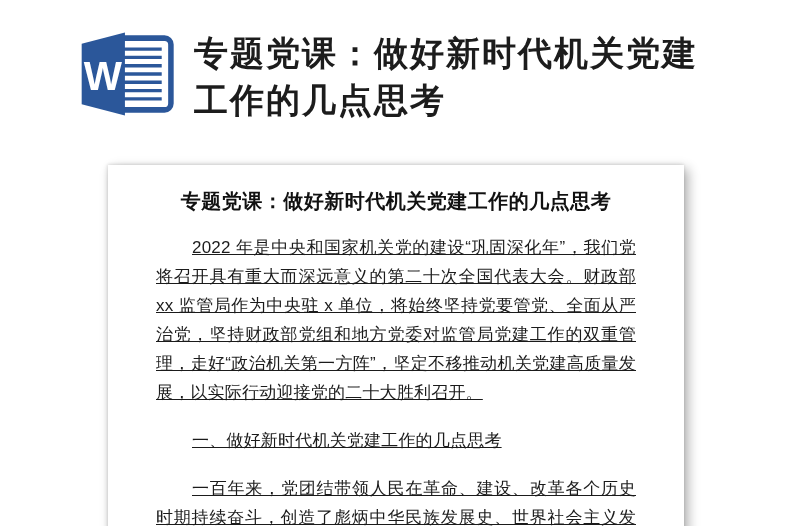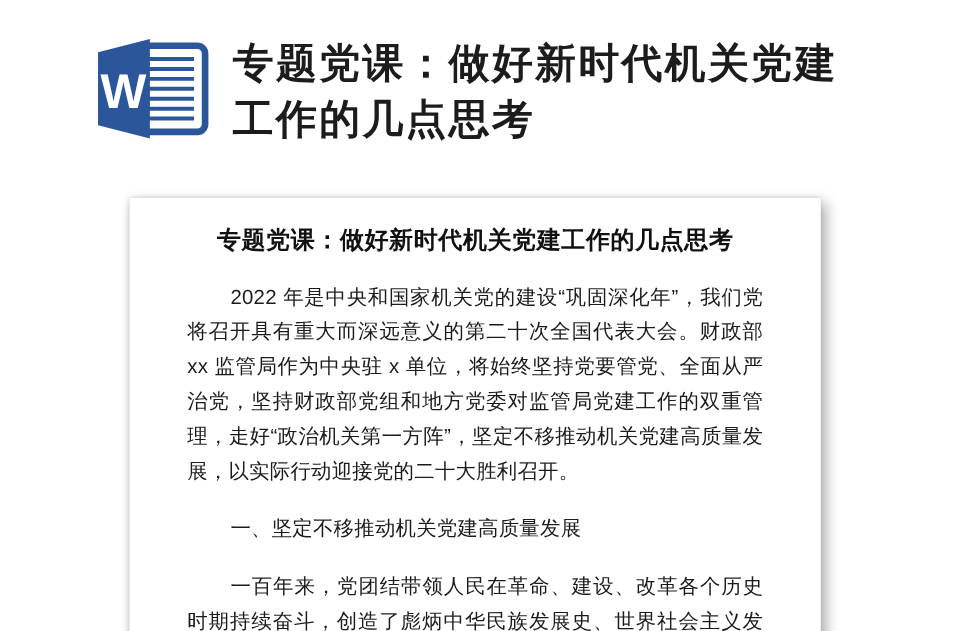--- a/index.html
+++ b/index.html
@@ -60,20 +60,21 @@
     letter-spacing: 0.5px;
   }
   .page p {
     margin: 0 0 19px 0;
     font-size: 17px;
     line-height: 29px;
     text-align: justify;
     text-indent: 36px;
     color: #1b1b1b;
     letter-spacing: 0.2px;
+    text-decoration: underline;
   }
 </style>
 </head>
 <body>
 
 <div class="header">
   <div class="word-icon">
     <svg viewBox="0 0 120 100" width="112" height="92">
 
       <rect x="49" y="11" width="62" height="78" rx="7" fill="#ffffff" stroke="#2B579A" stroke-width="6"></rect>
@@ -91,15 +92,15 @@
       <polygon points="14,17 61,5 61,95 14,83" fill="#2B579A"></polygon>
       <text x="37" y="67" font-size="44" font-weight="bold" fill="#ffffff" text-anchor="middle" font-family="Liberation Sans, sans-serif">W</text>
     </svg>
   </div>
   <h1 class="header-title">专题党课：做好新时代机关党建工作的几点思考</h1>
 </div>
 
 <div class="page">
   <div class="doc-title">专题党课：做好新时代机关党建工作的几点思考</div>
   <p>2022 年是中央和国家机关党的建设“巩固深化年”，我们党将召开具有重大而深远意义的第二十次全国代表大会。财政部 xx 监管局作为中央驻 x 单位，将始终坚持党要管党、全面从严治党，坚持财政部党组和地方党委对监管局党建工作的双重管理，走好“政治机关第一方阵”，坚定不移推动机关党建高质量发展，以实际行动迎接党的二十大胜利召开。</p>
-  <p>一、坚定不移推动机关党建高质量发展</p>
+  <p>一、做好新时代机关党建工作的几点思考</p>
   <p>一百年来，党团结带领人民在革命、建设、改革各个历史时期持续奋斗，创造了彪炳中华民族发展史、世界社会主义发展史、人类社</p>
 </div>
 
 </body></html>

